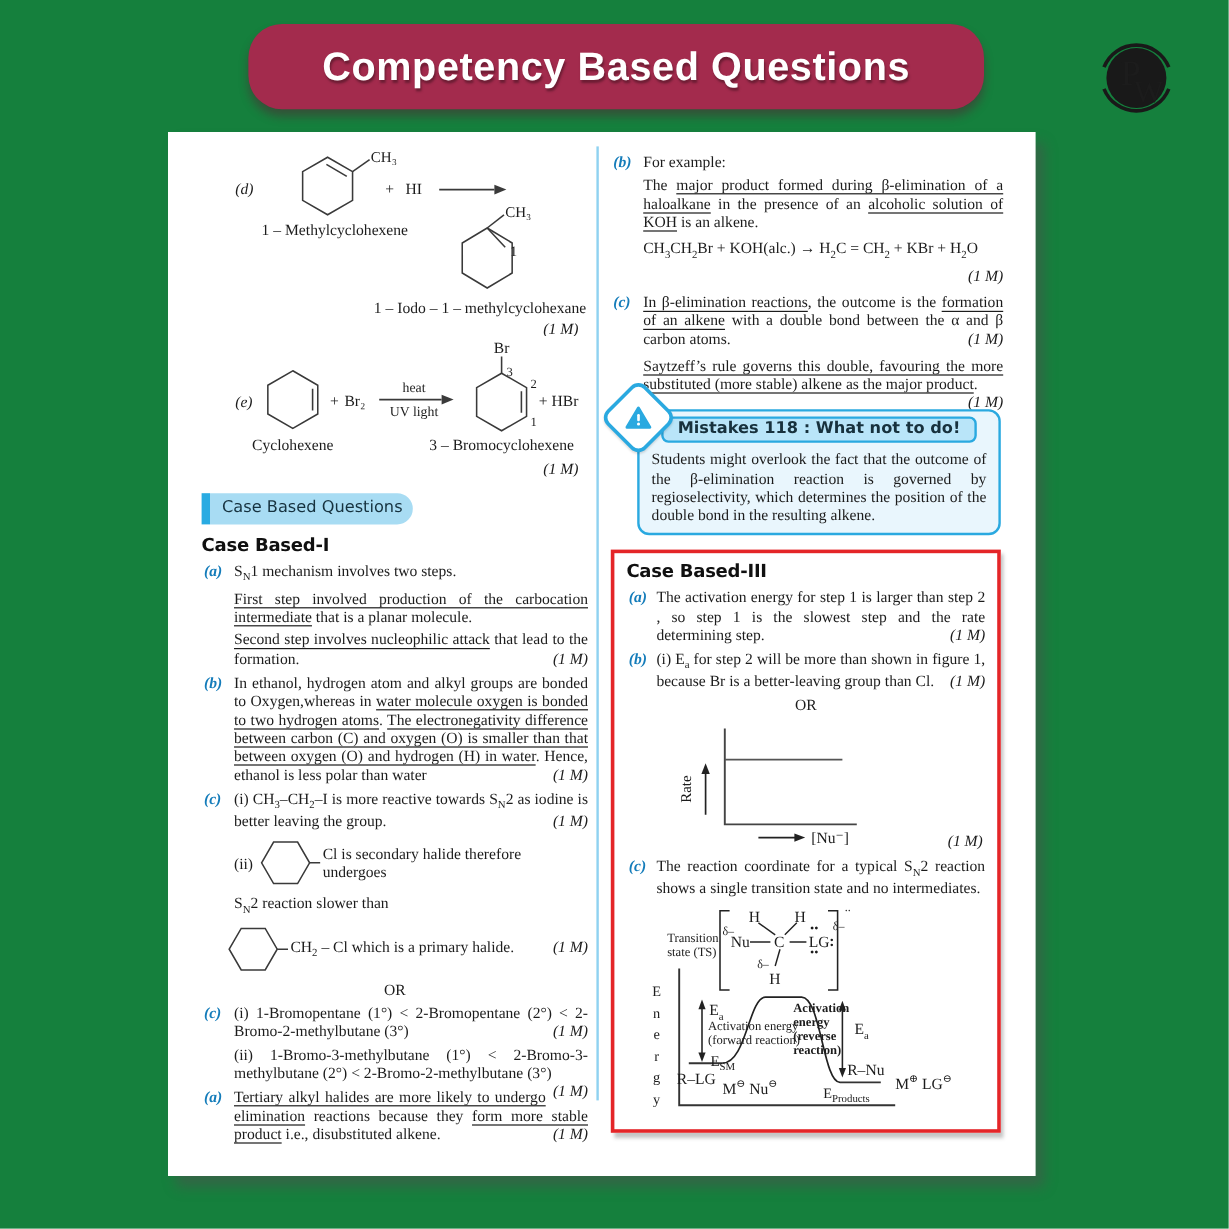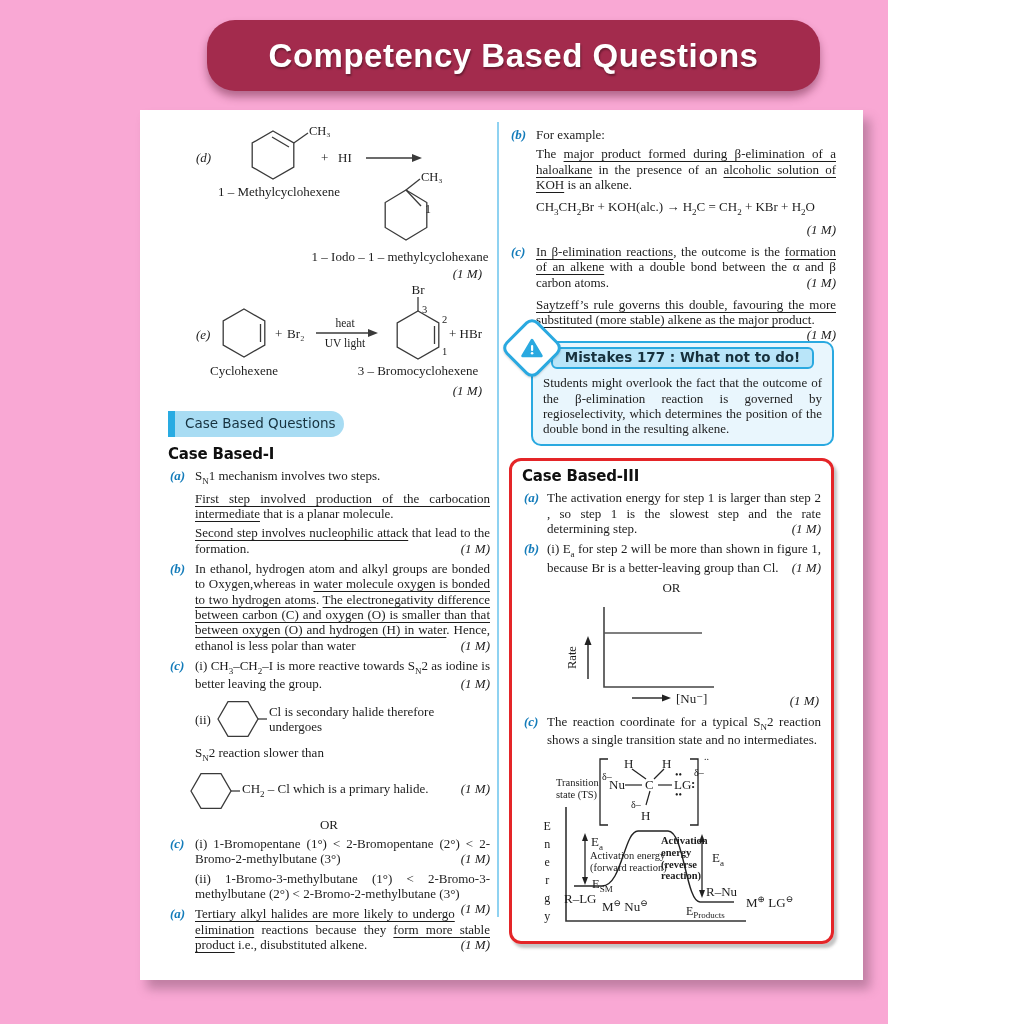--- a/index.html
+++ b/index.html
@@ -1,16 +1,16 @@
 <!DOCTYPE html>
 <html><head>
 <meta charset="utf-8">
 <style>
   html,body{margin:0;padding:0;}
-  .canvas{position:relative;width:888px;height:1024px;background:#f9a8d4;overflow:hidden;
+  .canvas{position:relative;width:1024px;height:1024px;background:#15803d;overflow:hidden;
           font-family:"Liberation Serif","DejaVu Serif","DejaVu Sans",serif;color:#1c1c1c;}
   
   .banner{position:absolute;left:207px;top:20px;width:613px;height:71px;background:#a32b4d;
           border-radius:28px;display:flex;align-items:center;justify-content:center;
           box-shadow:0 6px 8px rgba(90,25,50,.45);}
   .banner span{color:#fff;font-family:"Liberation Sans",sans-serif;font-weight:bold;font-size:33px;
                letter-spacing:.5px;text-shadow:1px 2px 2px rgba(0,0,0,.35);}
   .logo{position:absolute;left:908px;top:26px;}
   
   .sheet{position:absolute;left:140px;top:110px;width:723px;height:870px;background:#fff;
@@ -42,21 +42,21 @@
   .mbox{position:relative;margin:14px 2px 0 22px;background:#e9f6fd;border:2px solid #2aa9e0;
         border-radius:10px;padding:8px 10px 7px;}
   .mtitle{width:fit-content;margin:-4px auto 6px;background:#b9e5f9;border:2px solid #2aa9e0;border-radius:6px;
           padding:1px 12px;font-family:"DejaVu Sans",sans-serif;font-weight:bold;font-size:13.5px;color:#17313d;}
   .mbody{text-align:justify;}
   .diamond{position:absolute;left:-24px;top:-18px;width:40px;height:40px;background:#fff;
            border:3px solid #2aa9e0;border-radius:9px;transform:rotate(45deg);
            display:flex;align-items:center;justify-content:center;box-shadow:1px 1px 2px rgba(0,0,0,.15);}
   .diamond svg{transform:rotate(-45deg);}
   
-  .redbox{margin:12px 2px 0 0;border:3px solid #e42528;border-radius:12px;padding:7px 10px 10px;
+  .redbox{margin:12px 2px 0 0;border:3px solid #e42528;border-radius:0;padding:7px 10px 10px;
           box-shadow:3px 4px 3px rgba(125,125,125,.45);}
   .redbox .cbhead{margin-top:0;}
   
   .rateblock{margin:2px 0 0 34px;}
   .ratemark{text-align:right;font-style:italic;margin:-18px 2px 4px 0;}
   
   .ediag{position:relative;width:306px;height:180px;margin:4px 0 0 6px;font-size:13px;}
   .ediag .lab{position:absolute;white-space:nowrap;line-height:1.1;}
   .vert{writing-mode:vertical-rl;text-orientation:upright;letter-spacing:4px;font-size:12px;}
   .small{font-size:10.5px;}
@@ -208,21 +208,21 @@
       </div>
 
       <div class="mbox">
         <div class="diamond">
           <svg width="24" height="22" viewBox="0 0 24 22">
             <path d="M12 3 L21.5 19 L2.5 19 Z" fill="#2aa9e0" stroke="#2aa9e0" stroke-width="2.5" stroke-linejoin="round"></path>
             <rect x="11" y="8" width="2.2" height="6" rx="1" fill="#fff"></rect>
             <circle cx="12.1" cy="16.3" r="1.3" fill="#fff"></circle>
           </svg>
         </div>
-        <div class="mtitle">Mistakes 177 : What not to do!</div>
+        <div class="mtitle">Mistakes 118 : What not to do!</div>
         <div class="mbody">Students might overlook the fact that the outcome of the β-elimination reaction is governed by regioselectivity, which determines the position of the double bond in the resulting alkene.</div>
       </div>
 
       <div class="redbox">
         <div class="cbhead">Case Based-III</div>
 
         <div class="ans" style="padding-left:25px">
           <span class="lbl">(a)</span>
           <div class="para"><span>The activation energy for step 1 is larger than step 2 , so step 1 is the slowest step and the rate determining step.</span><span class="mark">(1 M)</span></div>
         </div>

